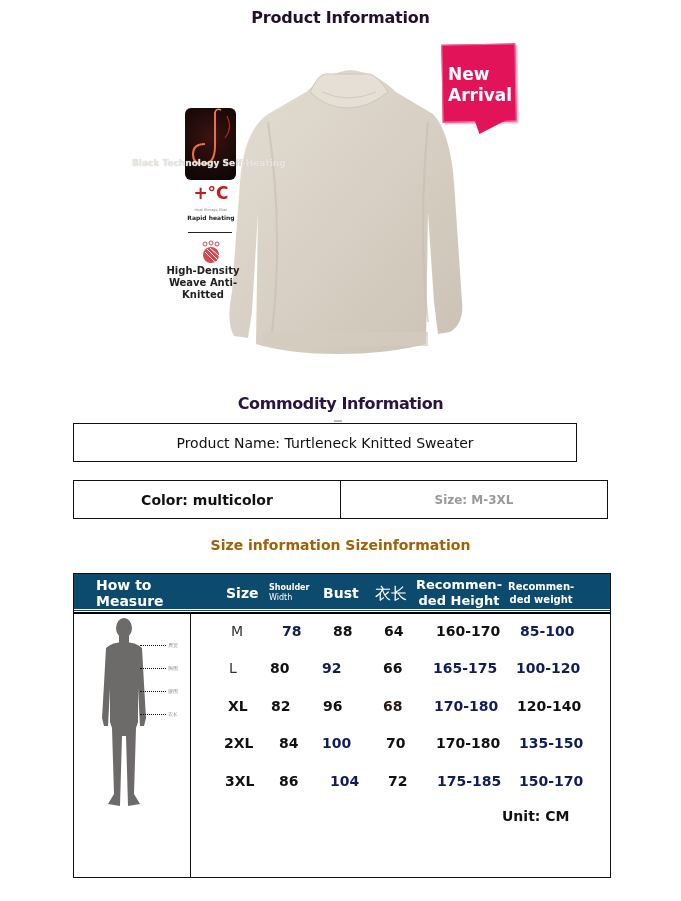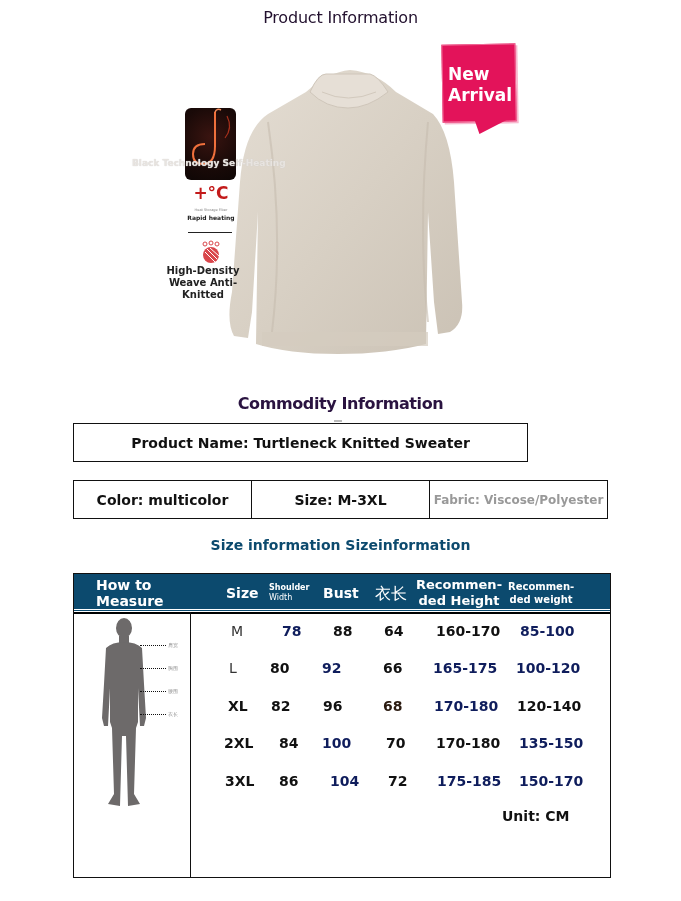--- a/index.html
+++ b/index.html
@@ -3,21 +3,21 @@
 <meta charset="utf-8">
 <style>
   * { box-sizing: border-box; margin: 0; padding: 0; }
   html, body { width: 681px; height: 901px; background: #ffffff; overflow: hidden; }
   body { position: relative; font-family: "DejaVu Sans", "Liberation Sans", sans-serif; color: #111; }
 
   .abs { position: absolute; }
 
   .title-main {
     left: 0; width: 681px; top: 8px; text-align: center;
-    font-size: 16px; font-weight: normal; color: #22102e; letter-spacing: -0.2px;
+    font-size: 16px; font-weight: bold; color: #22102e; letter-spacing: -0.2px;
   }
 
   
   .sweater-wrap { left: 228px; top: 62px; width: 250px; height: 300px; }
 
   
   .badge { left: 442px; top: 44px; width: 74px; height: 80px; }
   .badge-box {
     position: absolute; left: 0; top: 0; width: 74px; height: 78px;
     background: #e3135a; border: 1px solid #f06a96; transform: rotate(-1deg);
@@ -54,36 +54,36 @@
   }
 
   .title-commodity {
     left: 0; width: 681px; top: 394px; text-align: center;
     font-size: 16px; font-weight: bold; color: #2a1340; letter-spacing: -0.4px;
   }
   .commodity-tick { left: 334px; top: 420px; width: 8px; height: 2px; background: #bbb; }
 
   .box { border: 1px solid #111; background: #fff; }
   .product-name {
-    left: 73px; top: 423px; width: 455px; height: 39px;
+    left: 73px; top: 423px; width: 504px; height: 39px;
     display: flex; align-items: center; justify-content: center;
-    font-size: 14px; font-weight: bold; color: #111;
+    font-size: 14px; font-weight: normal; color: #111;
   }
   .attr-row {
     left: 73px; top: 480px; width: 535px; height: 39px; display: flex;
   }
   .attr-cell {
     flex: 1; display: flex; align-items: center; justify-content: center;
     font-size: 14px; font-weight: bold; color: #111; border-right: 1px solid #111;
   }
   .attr-cell:last-child { border-right: none; font-size: 12px; color: #999; }
 
   .title-size {
     left: 0; width: 681px; top: 537px; text-align: center;
-    font-size: 14px; font-weight: bold; color: #0c4a6e;
+    font-size: 14px; font-weight: bold; color: #a16207;
   }
 
   
   .size-table { left: 73px; top: 573px; width: 538px; height: 305px; border: 1px solid #111; }
   .size-head {
     position: absolute; left: 0; top: 0; width: 536px; height: 38px; background: #0c4a6e;
     border-bottom: 3px double #fff;
   }
   .size-head .hcell { position: absolute; color: #fff; font-weight: bold; white-space: nowrap; }
   .size-head-line { position: absolute; left: 0; top: 38px; width: 536px; height: 2px; background: #000; }
@@ -163,21 +163,20 @@
 </div>
 
 <div class="abs title-commodity">Commodity Information</div>
 <div class="abs commodity-tick"></div>
 
 <div class="abs box product-name">Product Name: Turtleneck Knitted Sweater</div>
 
 <div class="abs box attr-row">
   <div class="attr-cell">Color: multicolor</div>
   <div class="attr-cell">Size: M-3XL</div>
-  <div class="attr-cell">Fabric: Viscose/Polyester</div>
 </div>
 
 <div class="abs title-size">Size information Sizeinformation</div>
 
 <div class="abs size-table">
   <div class="size-head">
     <div class="hcell" style="left:22px; top:3px; font-size:14px; line-height:16px;">
       <div>How to</div>
       <div>Measure</div>
     </div>

